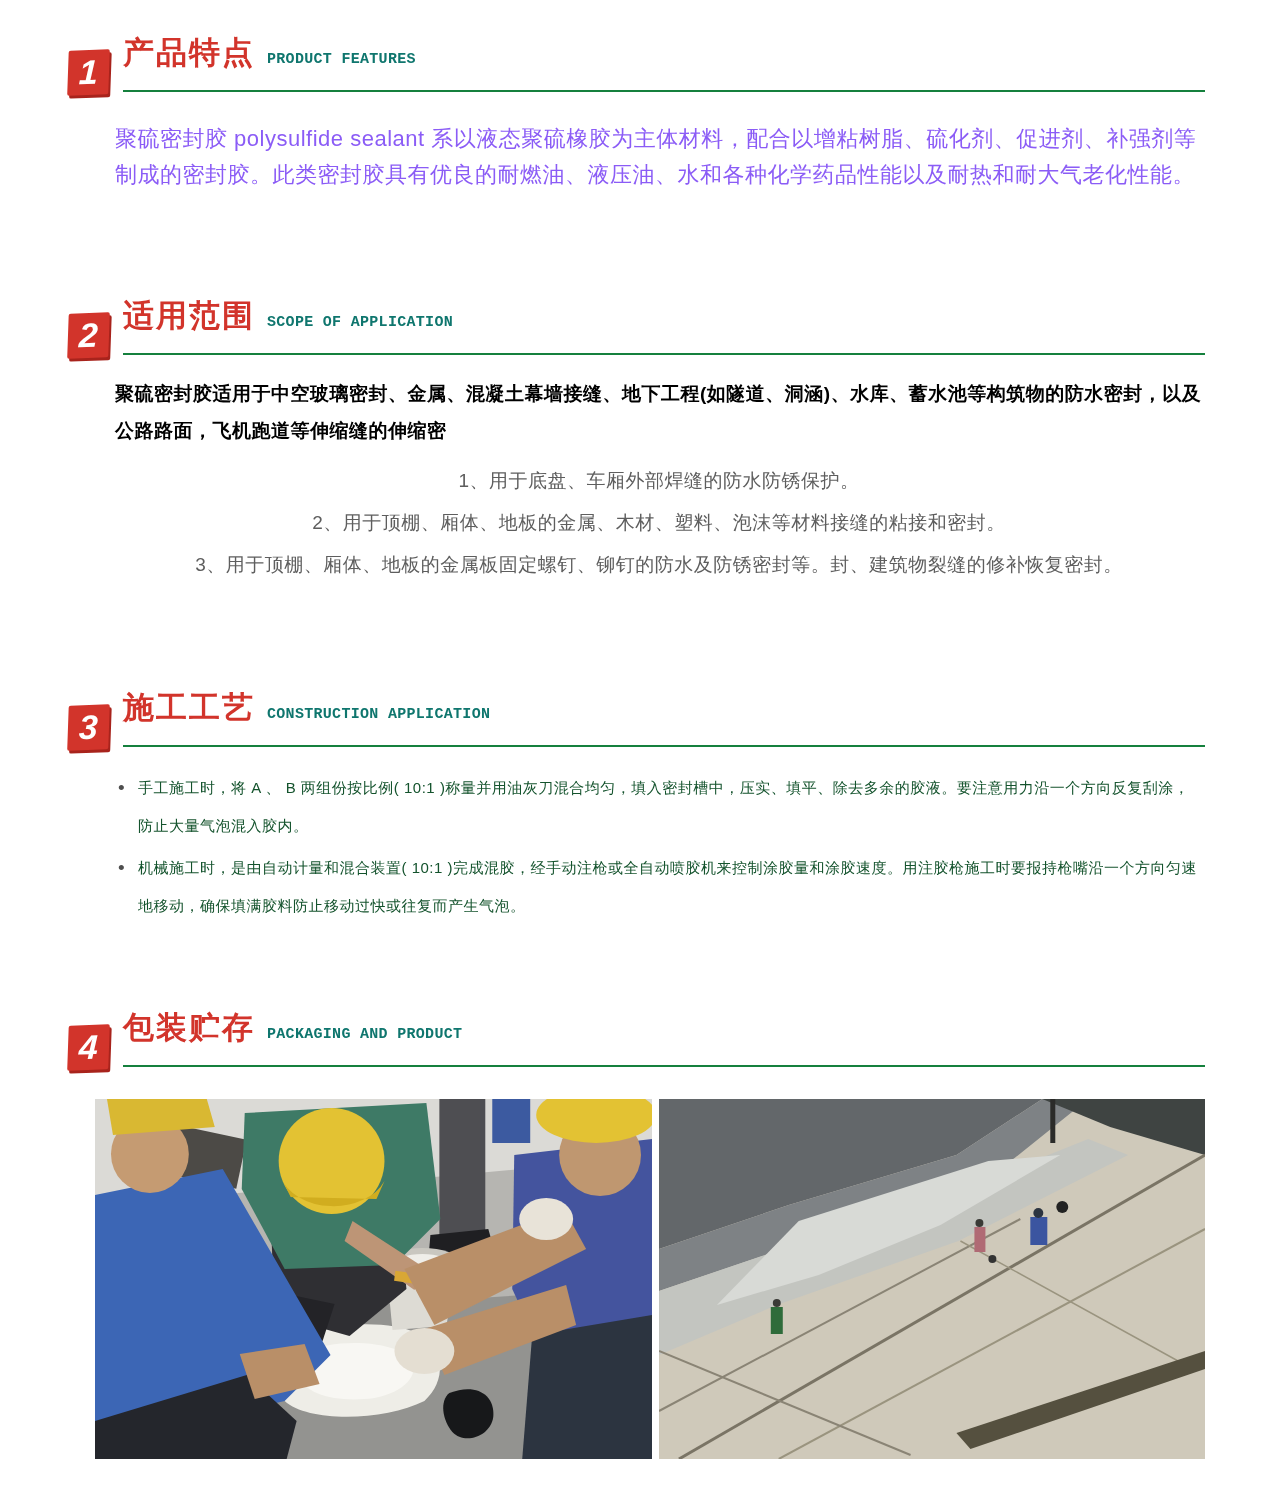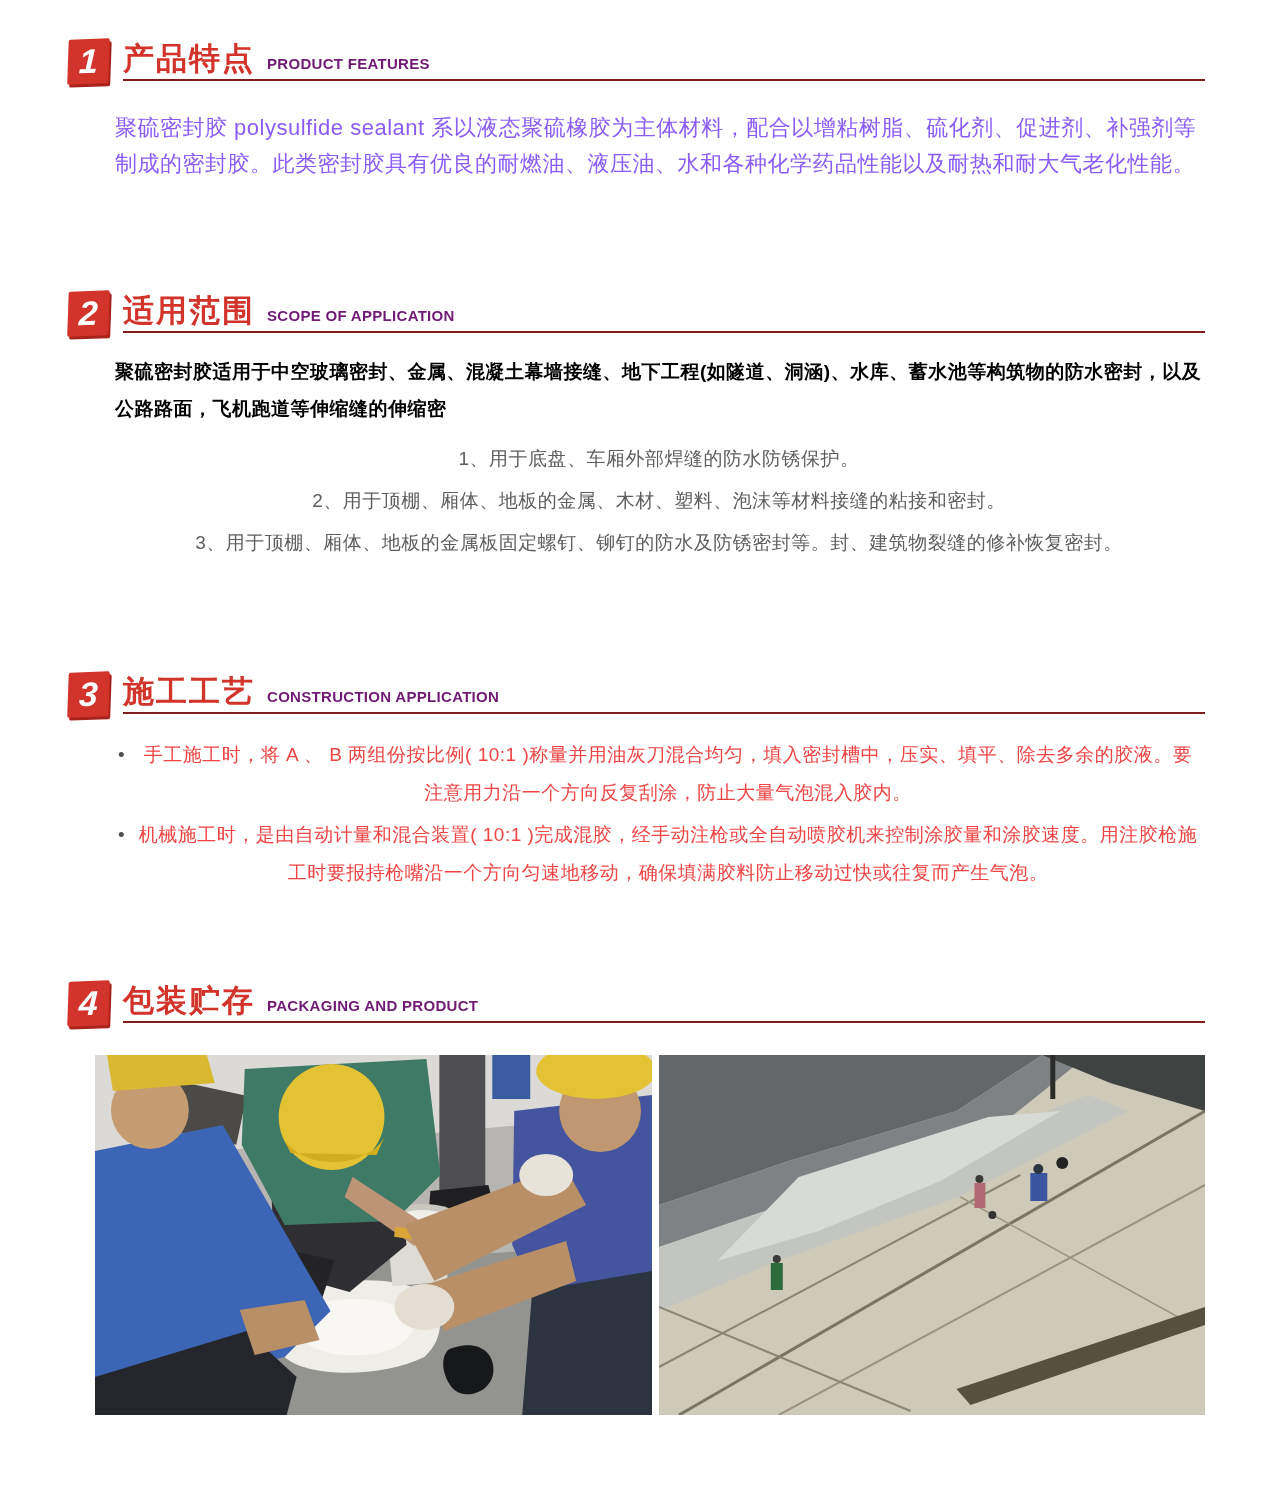--- a/index.html
+++ b/index.html
@@ -18,51 +18,51 @@
     background:#d2342b;
     color:#fff; font-size:34px; font-weight:bold; font-style:italic;
     display:flex; align-items:center; justify-content:center;
     transform:skew(-4deg) rotate(-2deg);
     box-shadow:2px 3px 0 #a8231c;
     border-radius:2px;
     position:relative; top:3px;
   }
   .head-right {
     flex:1; margin-left:14px;
-    border-bottom:2px solid #7f1d1d;
-    padding-bottom:3px;
+    border-bottom:2px solid #15803d;
+    padding-bottom:20px;
     display:flex; align-items:baseline; gap:12px;
   }
   .title-zh {
     color:#d2342b; font-size:31px; font-weight:700;
     letter-spacing:2px; line-height:1.1;
   }
   .title-en {
-    color:#701a75; font-size:15px; font-weight:700; letter-spacing:0.3px;
+    color:#0f766e; font-size:15px; font-weight:700; letter-spacing:0.3px;font-family:Liberation Mono, monospace;
   }
 
   
   .para {
     margin:29px 0 0 47px; width:1088px;
     font-size:22px; line-height:36px; color:#8b5cf6; letter-spacing:0.5px;
   }
   .lead {
     margin:20px 0 0 47px; width:1088px;
     font-size:19px; line-height:37px; font-weight:700; color:#000000;
     letter-spacing:0.5px;
   }
   .num-items { margin:14px 0 0 47px; width:1088px; }
   .num-item {
     font-size:19px; line-height:36px; color:#5e5e5e;
     margin-top:6px; letter-spacing:0.5px;text-align:center;
   }
   .bullets { margin:22px 0 0 50px; width:1080px; list-style:none; }
   .bullets li {
     position:relative; padding-left:20px;
-    font-size:19px; line-height:38px; color:#ef4444; letter-spacing:0.5px;text-align:center;
+    font-size:15px; line-height:38px; color:#14532d; letter-spacing:0.5px;
   }
   .bullets li + li { margin-top:4px; }
   .bullets li::before {
     content:"\2022";
     position:absolute; left:0; top:0;
     color:#4e4e4e; font-size:19px;
   }
 
   
   .sec2 { margin-top:106px; }

